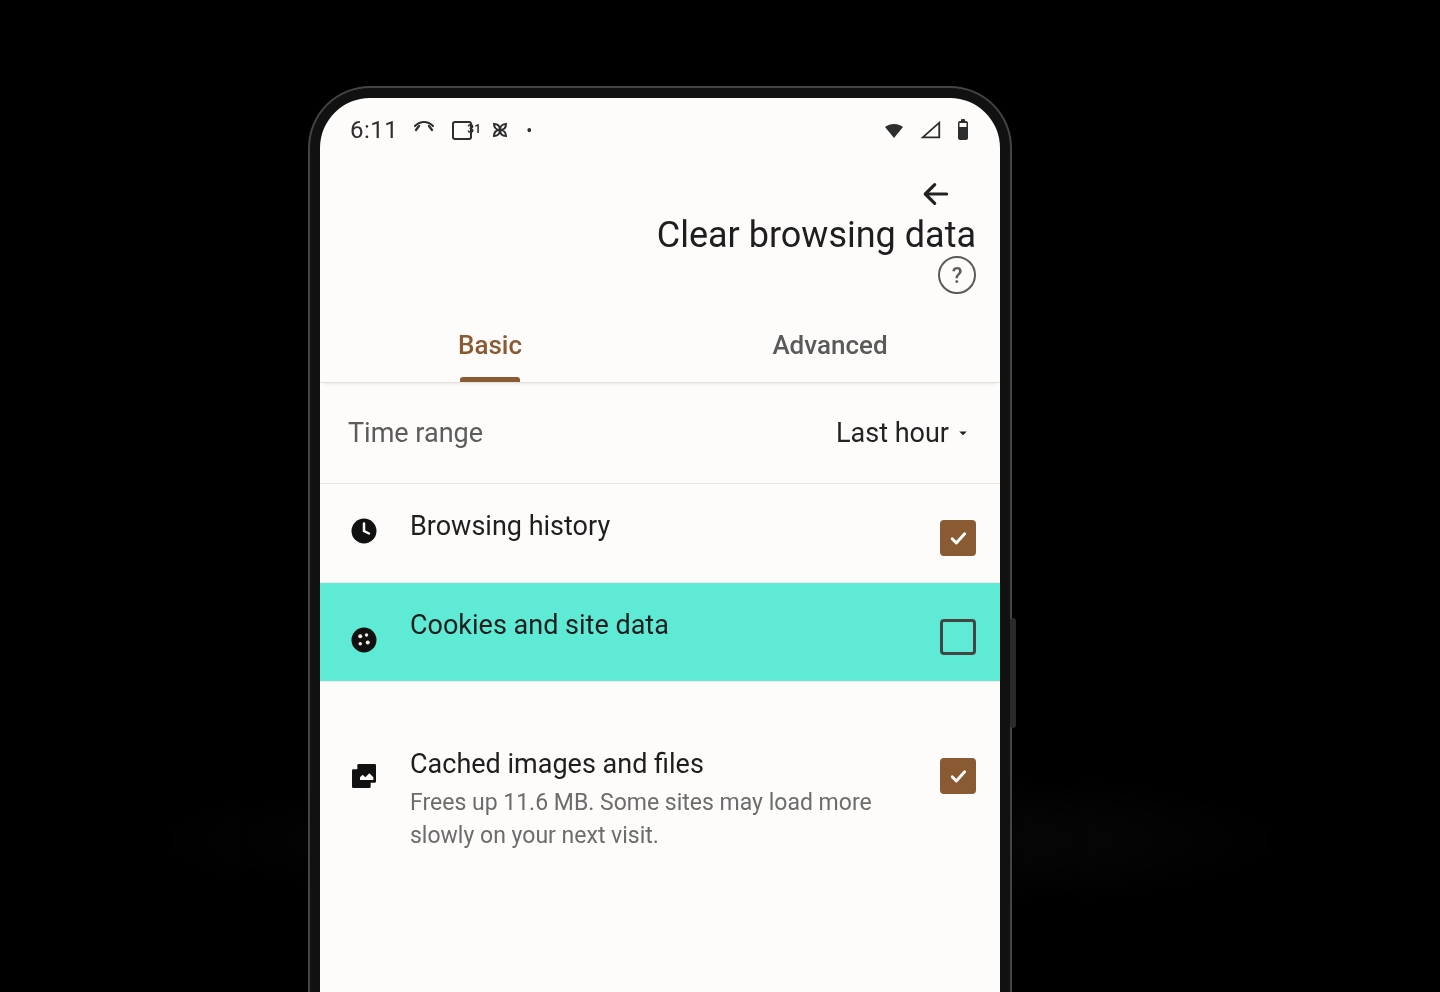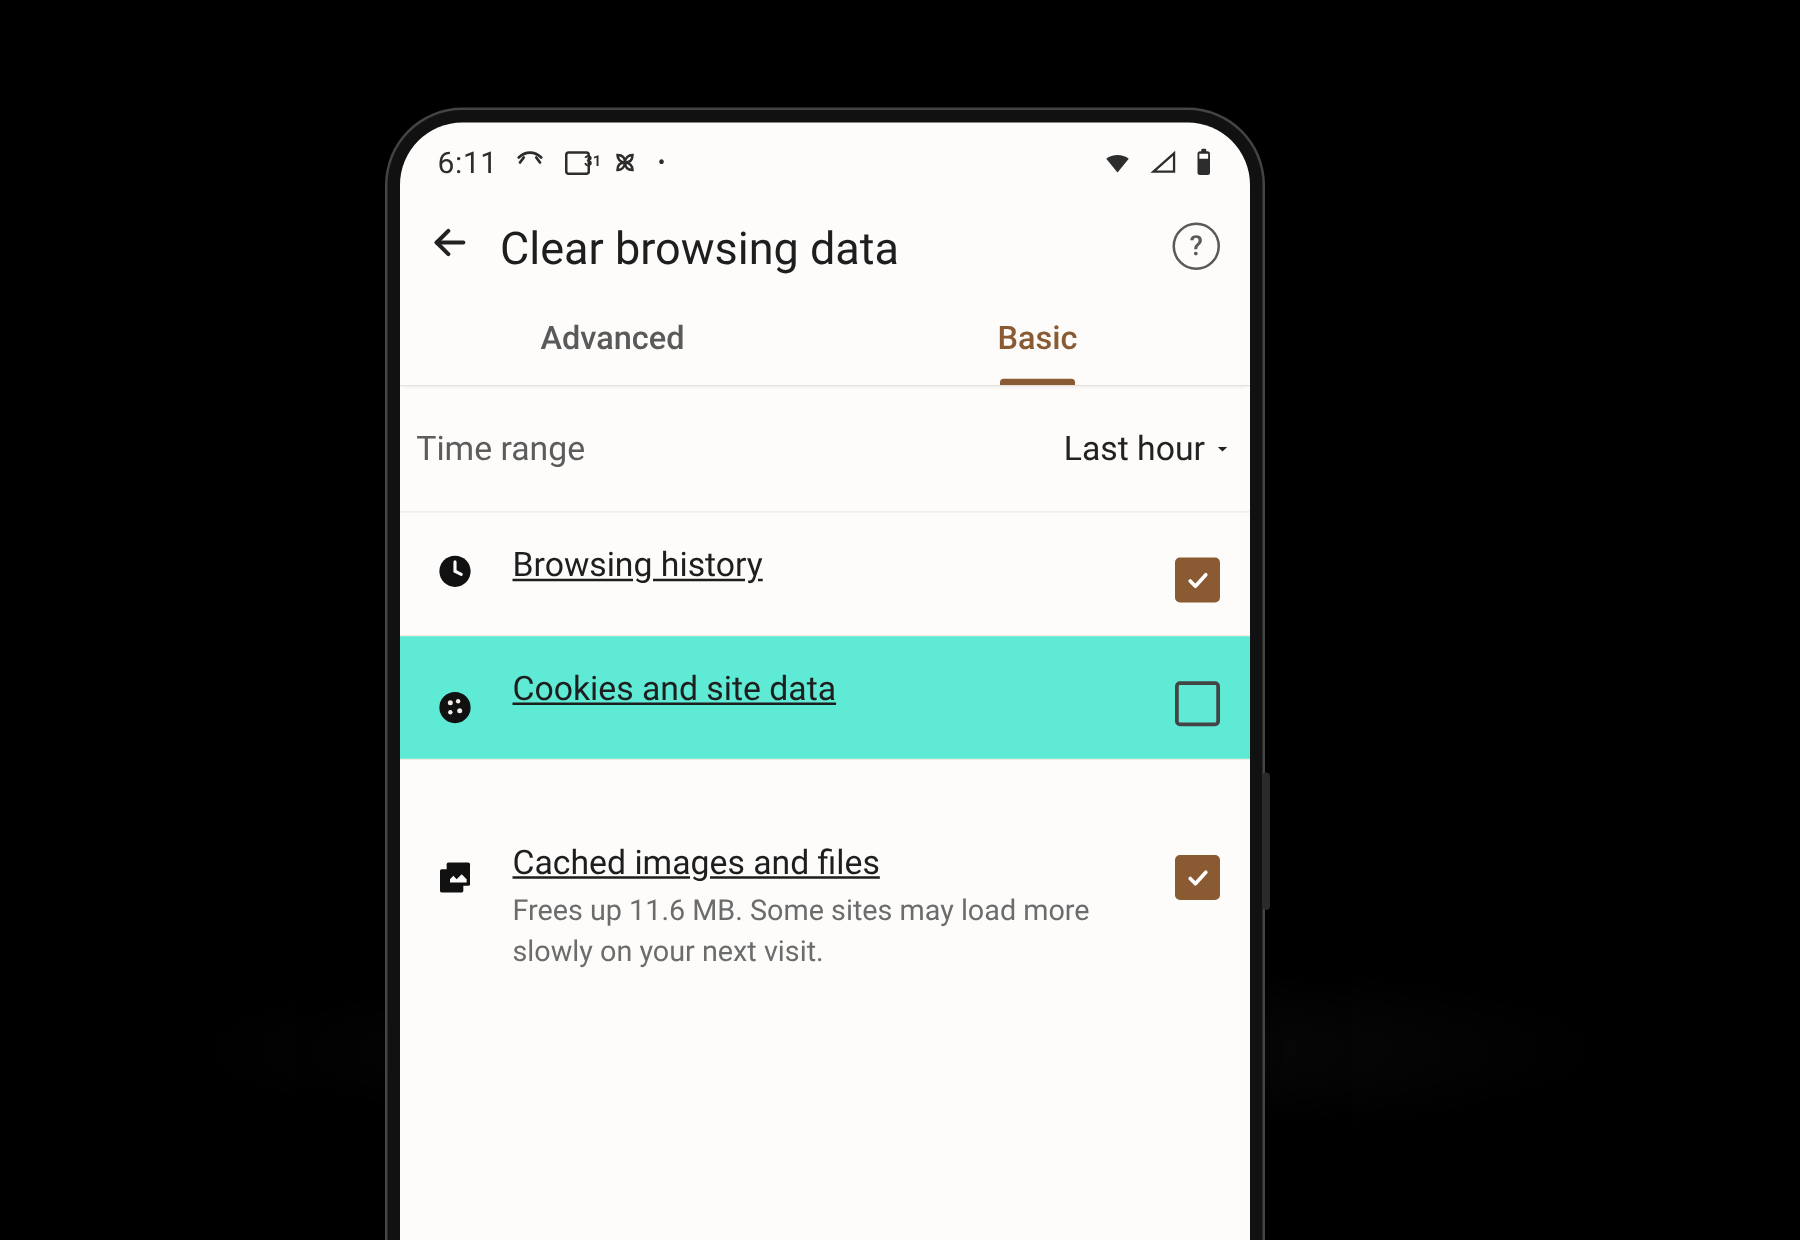--- a/index.html
+++ b/index.html
@@ -48,22 +48,23 @@
   .status-left, .status-right {
     display: flex;
     align-items: center;
     gap: 14px;
   }
   .status-left .time { font-size: 24px; letter-spacing: .5px; }
   .st-icon { display: inline-flex; align-items: center; }
   
   .appbar {
     display: flex;
-    align-items: flex-start;
+    align-items: flex-end;
     padding: 20px 24px 16px 24px;
+    flex-direction: column;
   }
   .appbar .back { margin-right: 24px; color:#222; }
   .appbar .title {
     flex: 1;
     font-size: 36px;
     color: #1e1e1e;
     font-weight: 400;
   }
   .appbar .help {
     width: 34px; height: 34px;
@@ -98,21 +99,21 @@
     width: 60px;
     height: 5px;
     background:#8a5a33;
     border-radius: 3px 3px 0 0;
   }
   
   .timerange {
     display:flex;
     align-items:center;
     justify-content:space-between;
-    padding: 34px 13px;
+    padding: 34px 28px;
     border-bottom: 1px solid #eee9e2;
   }
   .timerange .label { font-size: 27px; color:#5c5c5c; }
   .timerange .value-wrap {
     display:flex; align-items:center; gap:5px;
     font-size: 27px; color:#222;
   }
   
   .item {
     display:flex;
@@ -127,21 +128,20 @@
     justify-content:center;
     margin-top: 6px;
     margin-right: 26px;
     color:#111;
   }
   .item .texts { flex:1; padding-right: 16px; }
   .item .it-title {
     font-size: 27px;
     color:#1e1e1e;
     margin-bottom: 6px;
-    text-decoration: underline;
   }
   .item .it-sub {
     font-size: 23px;
     line-height: 1.45;
     color:#6c6c6c;
   }
   .checkbox {
     width: 30px; height: 30px;
     border: 3px solid #444;
     border-radius: 4px;
@@ -235,25 +235,25 @@
           <svg width="32" height="32" viewBox="0 0 24 24" fill="none" stroke="#222" stroke-width="2.4" stroke-linecap="round" stroke-linejoin="round">
               <line x1="20" y1="12" x2="4" y2="12"></line>
               <polyline points="11 5 4 12 11 19"></polyline>
             </svg>
         </span>
         <span class="title">Clear browsing data</span>
         <span class="help">?</span>
       </div>
 
       <div class="tabs">
+        <div class="tab active">
+          <span>Basic</span>
+        </div>
         <div class="tab">
           <span>Advanced</span>
-        </div>
-        <div class="tab active">
-          <span>Basic</span>
         </div>
       </div>
 
       <div class="timerange">
         <span class="label">Time range</span>
         <span class="value-wrap">
           <span>Last hour</span>
           <span>
             <svg width="18" height="18" viewBox="0 0 24 24" fill="#222">
                 <path d="M7 10l5 5 5-5z"></path>

